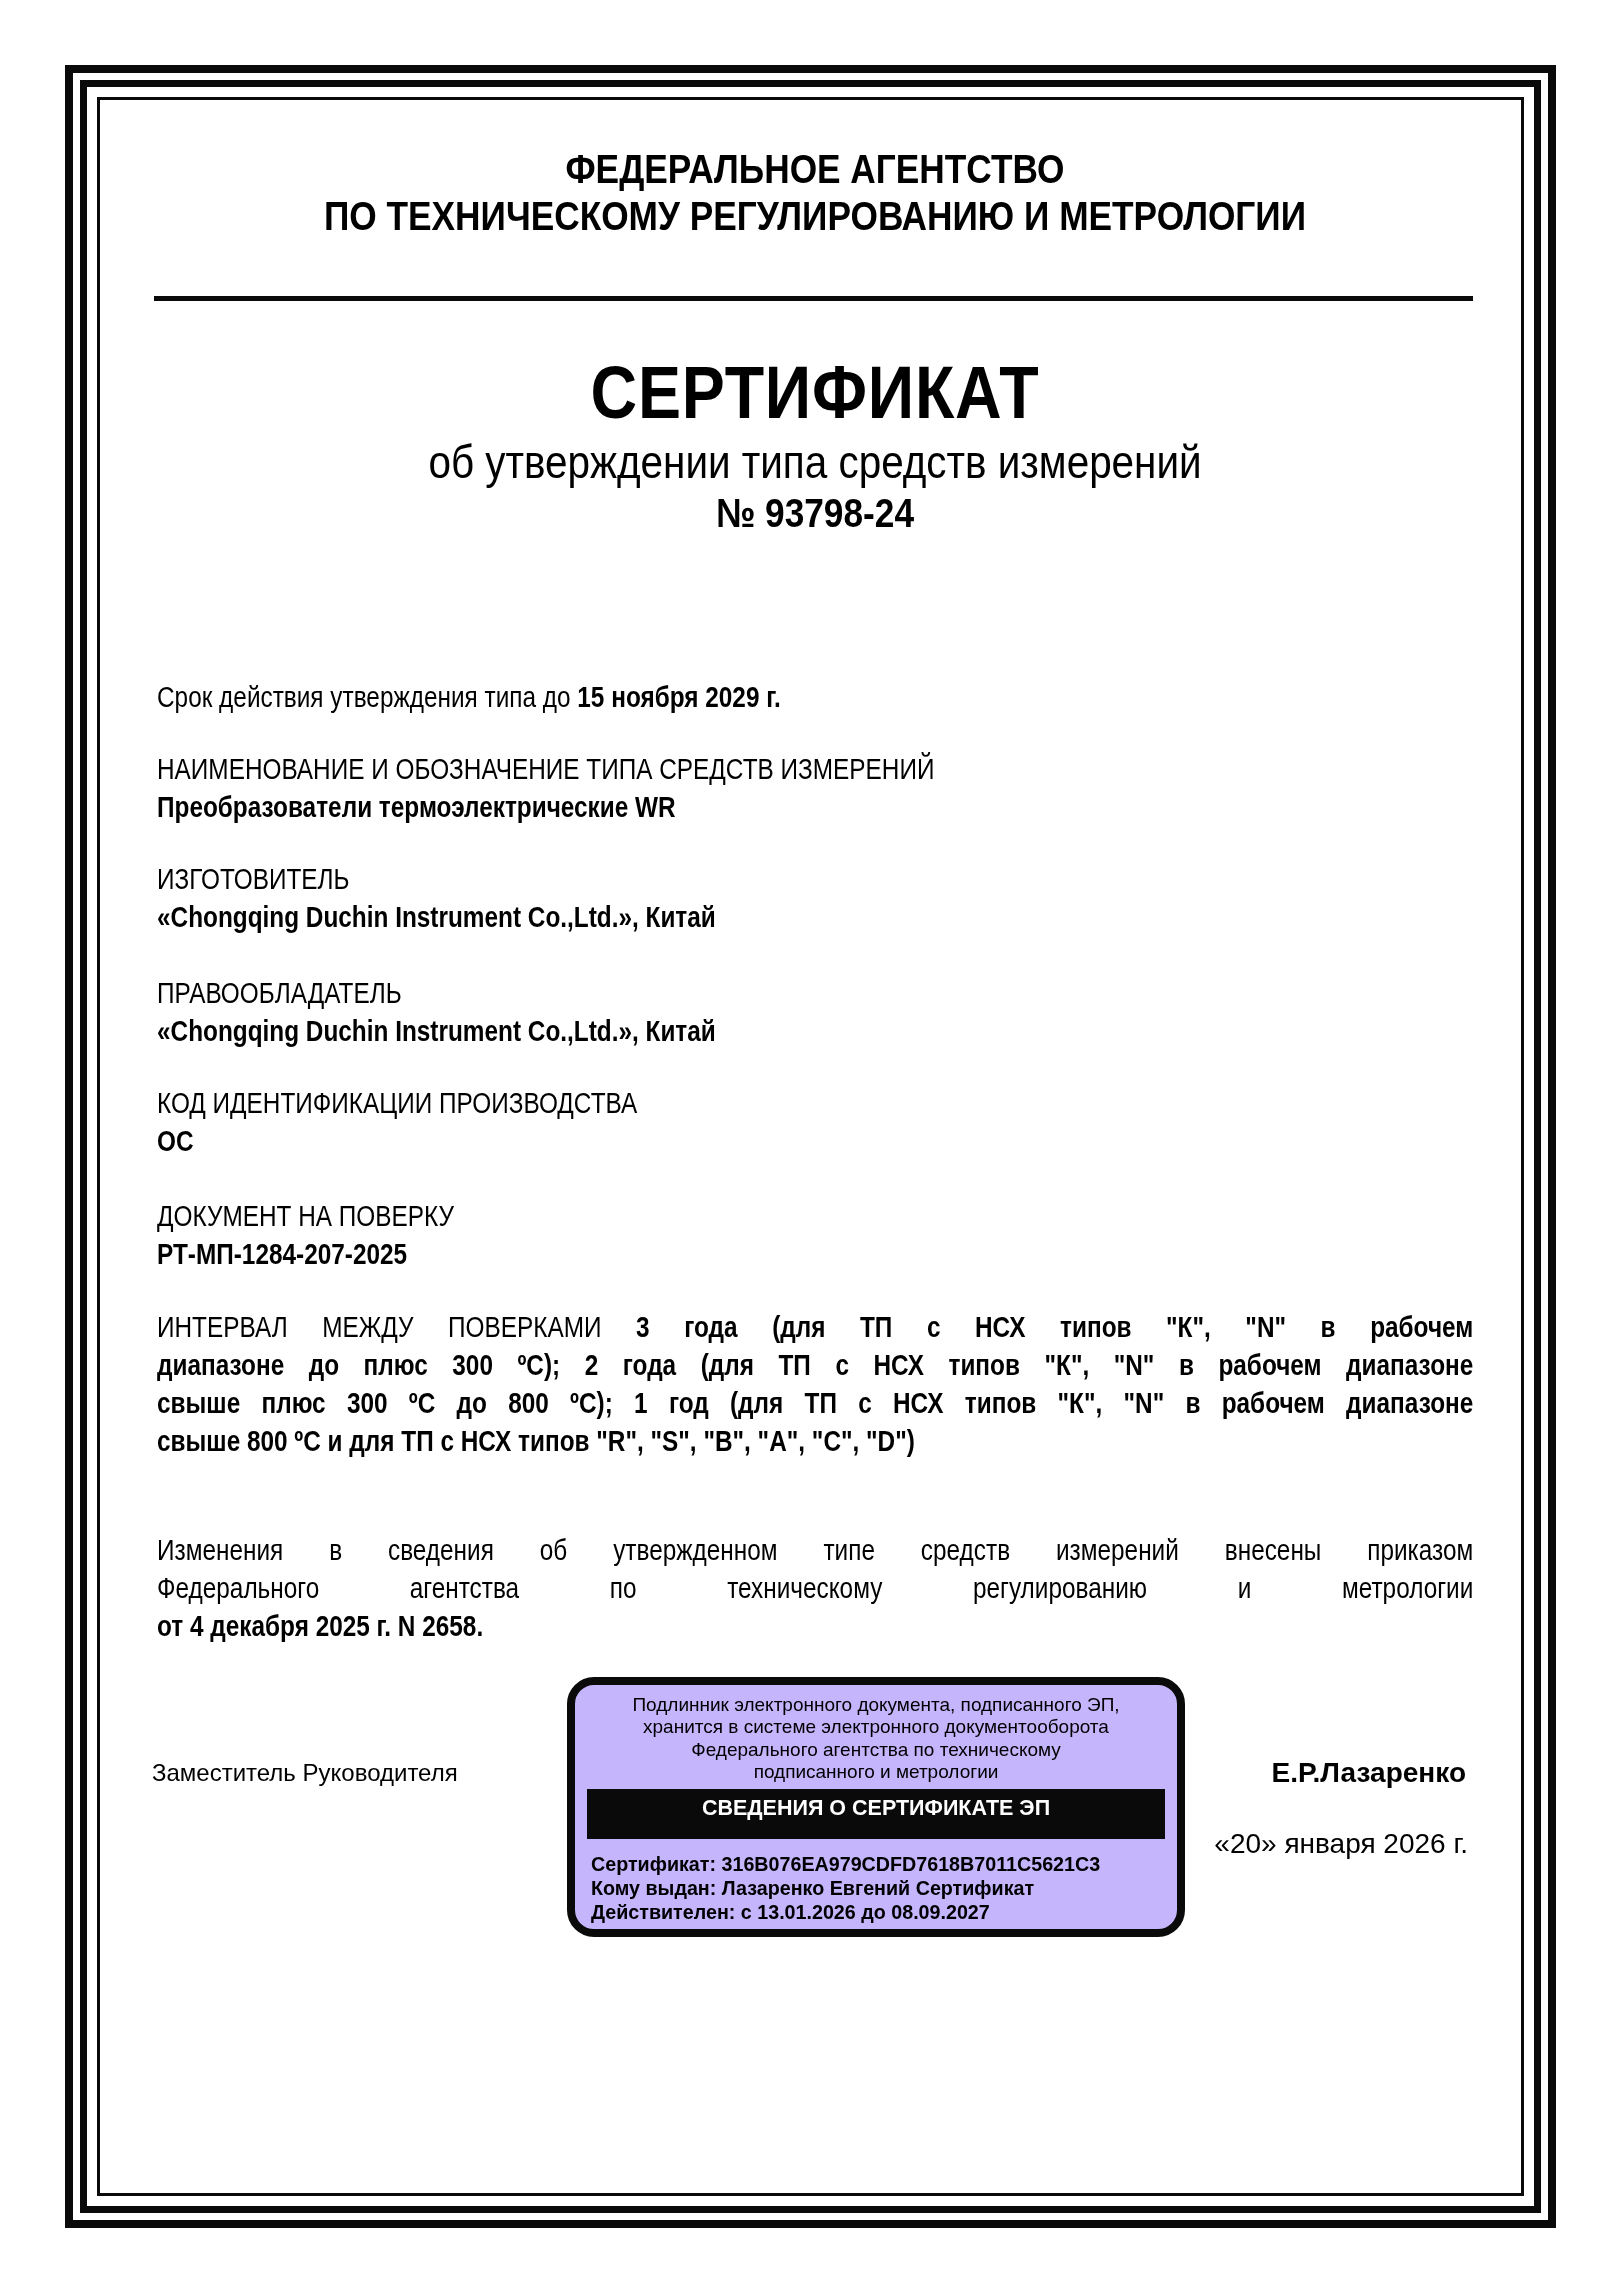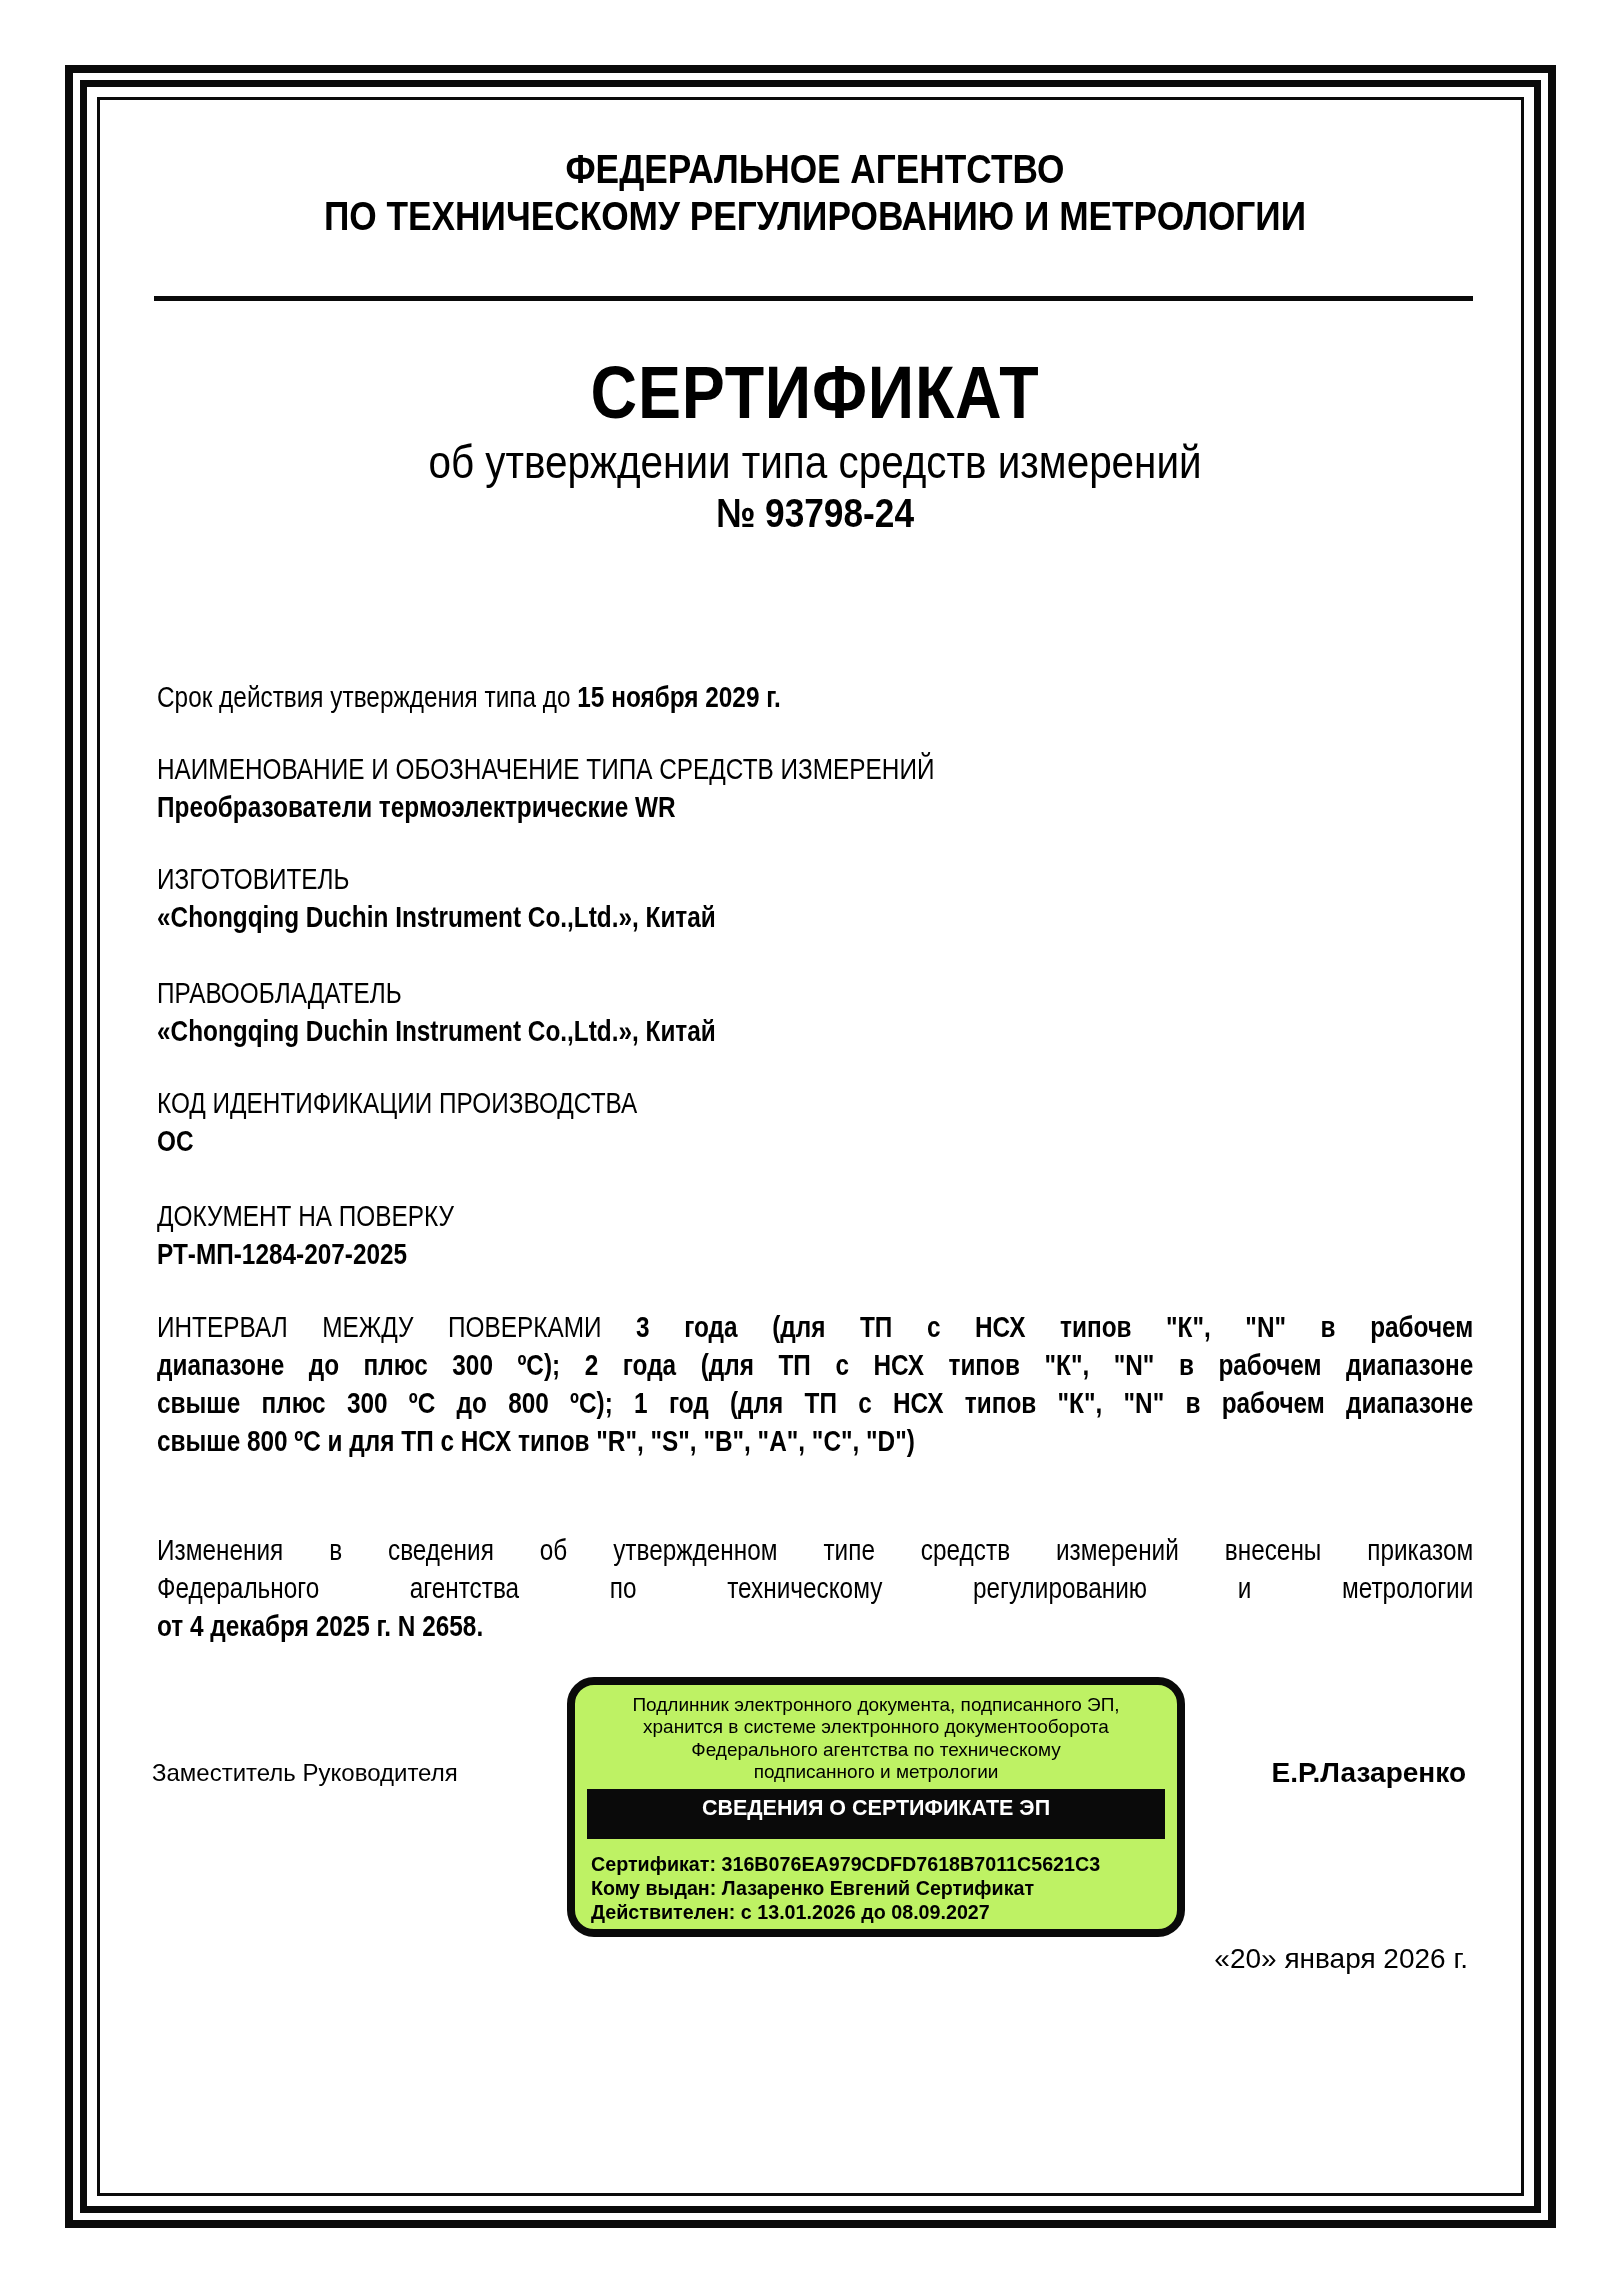--- a/index.html
+++ b/index.html
@@ -34,27 +34,27 @@
   .blk-name{top:750px;}
   .blk-manufacturer{top:860px;}
   .blk-rights{top:974px;}
   .blk-code{top:1084px;}
   .blk-doc{top:1197px;}
   .blk-interval{top:1308px;}
   .blk-amend{top:1531px;}
 
   .sig-left{position:absolute;left:152px;top:1755px;font-size:24px;line-height:36px;}
   .sig-right{position:absolute;right:154px;top:1755px;font-size:28px;line-height:36px;font-weight:bold;}
-  .sig-date{position:absolute;right:152px;top:1941px;font-size:28px;line-height:36px;}
+  .sig-date{position:absolute;right:152px;top:1826px;font-size:28px;line-height:36px;}
 
   
   .stamp{
     position:absolute;left:567px;top:1677px;width:618px;height:260px;
     box-sizing:border-box;border:8px solid #0a0a0a;border-radius:27px;
-    background:#bef264;padding-top:9px;
+    background:#c4b5fd;padding-top:9px;
   }
   .stamp-head{text-align:center;font-size:19px;line-height:22.4px;}
   .stamp-bar{
     margin:5.4px 11.6px 0 11.6px;height:50px;background:#0a0a0a;color:#fff;
     text-align:center;font-size:21.5px;line-height:38px;font-weight:bold;
   }
   .stamp-info{margin:12.5px 12.5px 0 16px;font-size:19.7px;line-height:24px;font-weight:bold;}
 </style>
 </head>
 <body>

